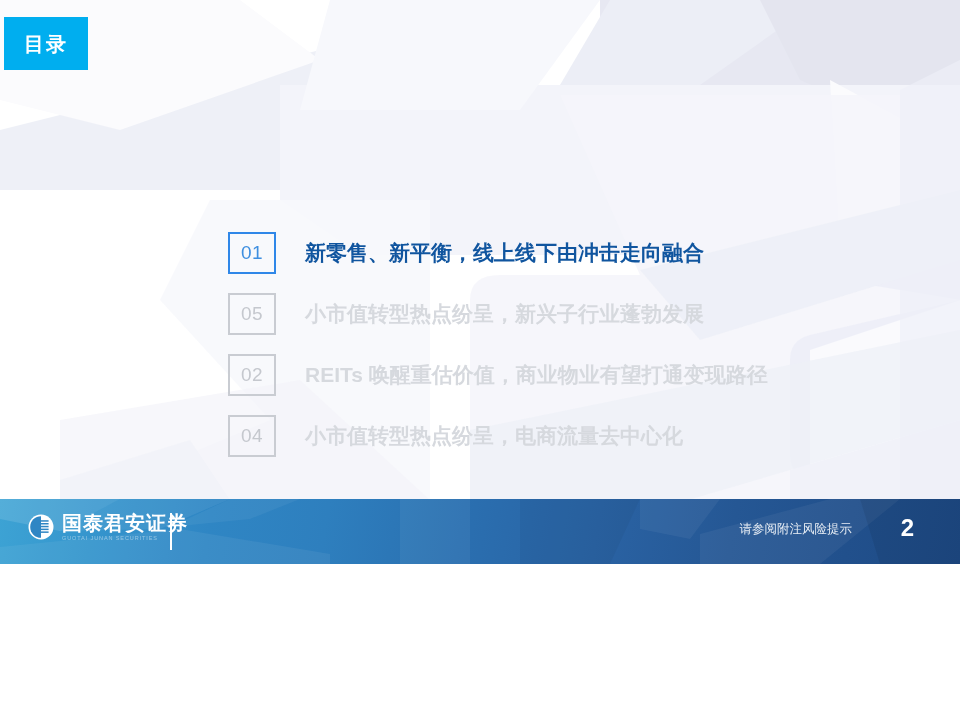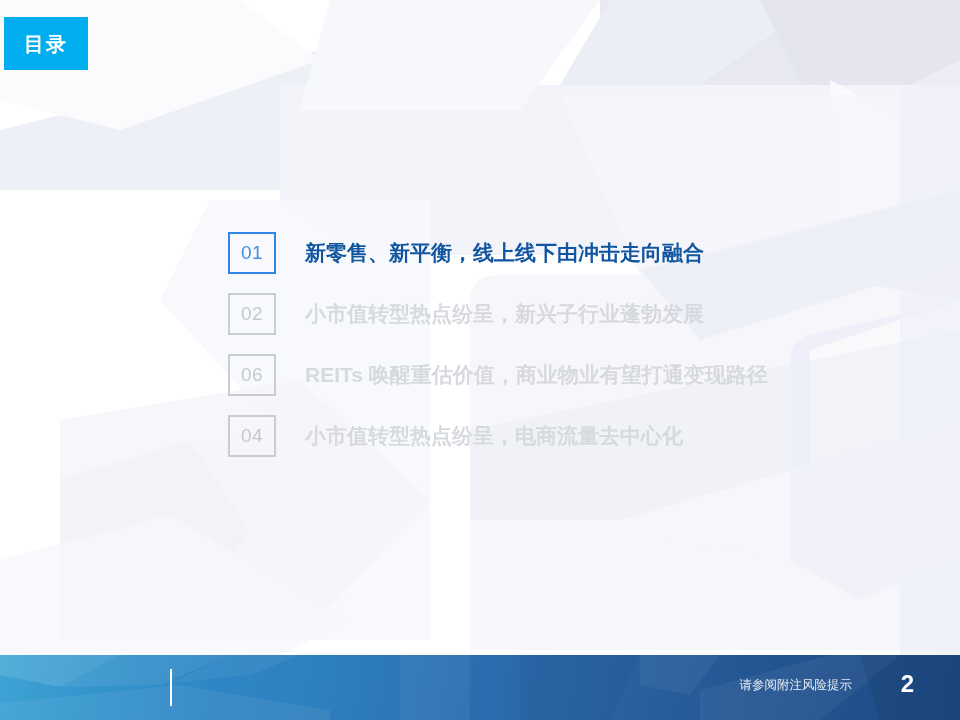--- a/index.html
+++ b/index.html
@@ -6,21 +6,21 @@
     margin: 0;
     padding: 0;
     background: #ffffff;
   }
   body {
     font-family: "Liberation Sans", "DejaVu Sans", sans-serif;
   }
   #slide {
     position: relative;
     width: 960px;
-    height: 720px;
+    height: 564px;
     overflow: hidden;
     background: #ffffff;
   }
 
   
   .bg-layer {
     position: absolute;
     inset: 0;
     overflow: hidden;
     pointer-events: none;
@@ -228,28 +228,28 @@
 
     <div class="agenda-item active">
       <div class="num-box">
         <span>01</span>
       </div>
       <div class="item-text">新零售、新平衡，线上线下由冲击走向融合</div>
     </div>
 
     <div class="agenda-item">
       <div class="num-box">
+        <span>05</span>
+      </div>
+      <div class="item-text">小市值转型热点纷呈，新兴子行业蓬勃发展</div>
+    </div>
+
+    <div class="agenda-item">
+      <div class="num-box">
         <span>02</span>
-      </div>
-      <div class="item-text">小市值转型热点纷呈，新兴子行业蓬勃发展</div>
-    </div>
-
-    <div class="agenda-item">
-      <div class="num-box">
-        <span>06</span>
       </div>
       <div class="item-text">REITs 唤醒重估价值，商业物业有望打通变现路径</div>
     </div>
 
     <div class="agenda-item">
       <div class="num-box">
         <span>04</span>
       </div>
       <div class="item-text">小市值转型热点纷呈，电商流量去中心化</div>
     </div>
@@ -262,20 +262,35 @@
       <polygon points="120,0 230,0 160,30 60,32" fill="#ffffff" opacity="0.07"></polygon>
       <polygon points="230,0 300,0 250,20 170,28" fill="#ffffff" opacity="0.05"></polygon>
       <polygon points="400,0 470,0 470,65 400,65" fill="#ffffff" opacity="0.05"></polygon>
       <polygon points="520,0 640,0 610,65 520,65" fill="#000000" opacity="0.04"></polygon>
       <polygon points="640,0 720,0 690,40 640,30" fill="#ffffff" opacity="0.05"></polygon>
       <polygon points="700,35 830,0 900,0 820,65 700,65" fill="#ffffff" opacity="0.05"></polygon>
       <polygon points="860,0 960,0 960,65 880,65" fill="#000000" opacity="0.07"></polygon>
       <polygon points="0,48 180,30 330,55 330,65 0,65" fill="#ffffff" opacity="0.06"></polygon>
     </svg>
 
+    <div class="logo-wrap">
+      <svg class="logo-mark" viewBox="0 0 26 26">
+        <circle cx="13" cy="13" r="12.5" fill="#ffffff"></circle>
+        <path d="M13 2.2 A10.8 10.8 0 0 0 13 23.8 Z" fill="#2f86c4"></path>
+        <rect x="13" y="6.2" width="7.6" height="1.5" fill="#2f86c4"></rect>
+        <rect x="13" y="9" width="7.6" height="1.5" fill="#2f86c4"></rect>
+        <rect x="13" y="11.8" width="7.6" height="1.5" fill="#2f86c4"></rect>
+        <rect x="13" y="14.6" width="7.6" height="1.5" fill="#2f86c4"></rect>
+        <rect x="13" y="17.4" width="7.6" height="1.5" fill="#2f86c4"></rect>
+      </svg>
+      <div class="logo-text-block">
+        <div class="logo-cn">国泰君安证券</div>
+        <div class="logo-en">GUOTAI JUNAN SECURITIES</div>
+      </div>
+    </div>
 
     <div class="footer-divider"></div>
 
     <div class="footer-note">请参阅附注风险提示</div>
     <div class="page-number">2</div>
   </div>
 
 </div>
 
 </body></html>

